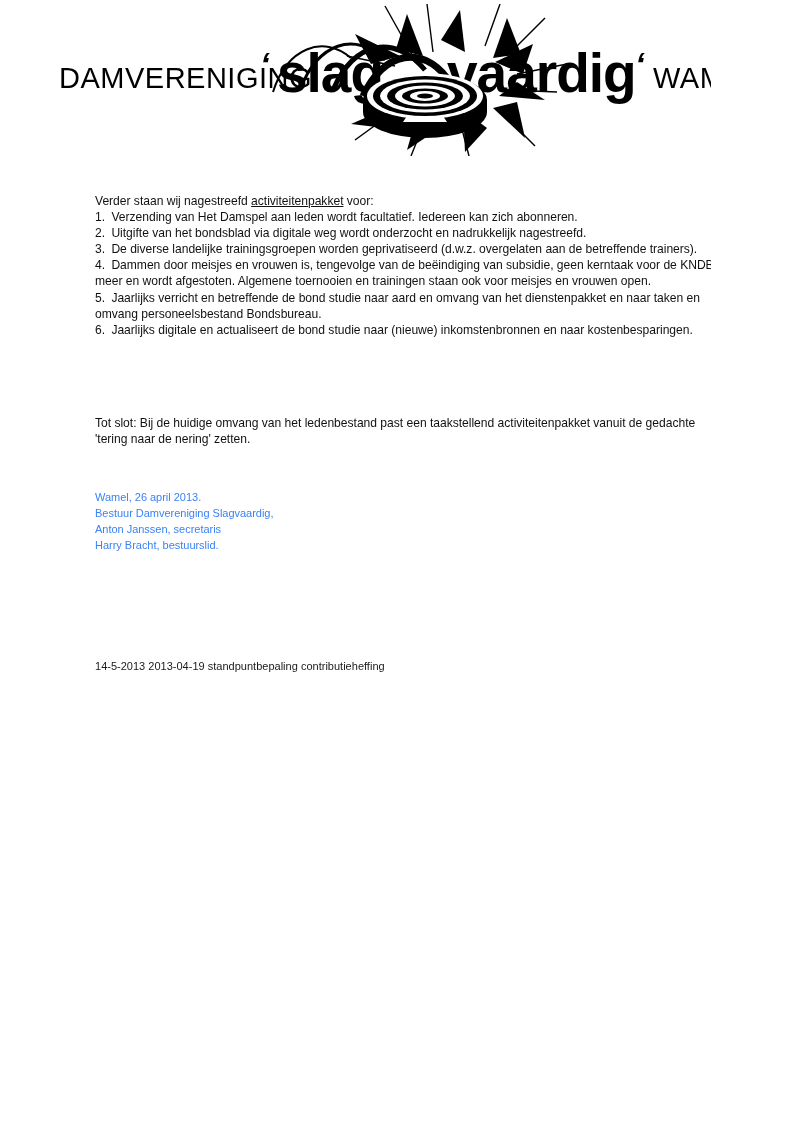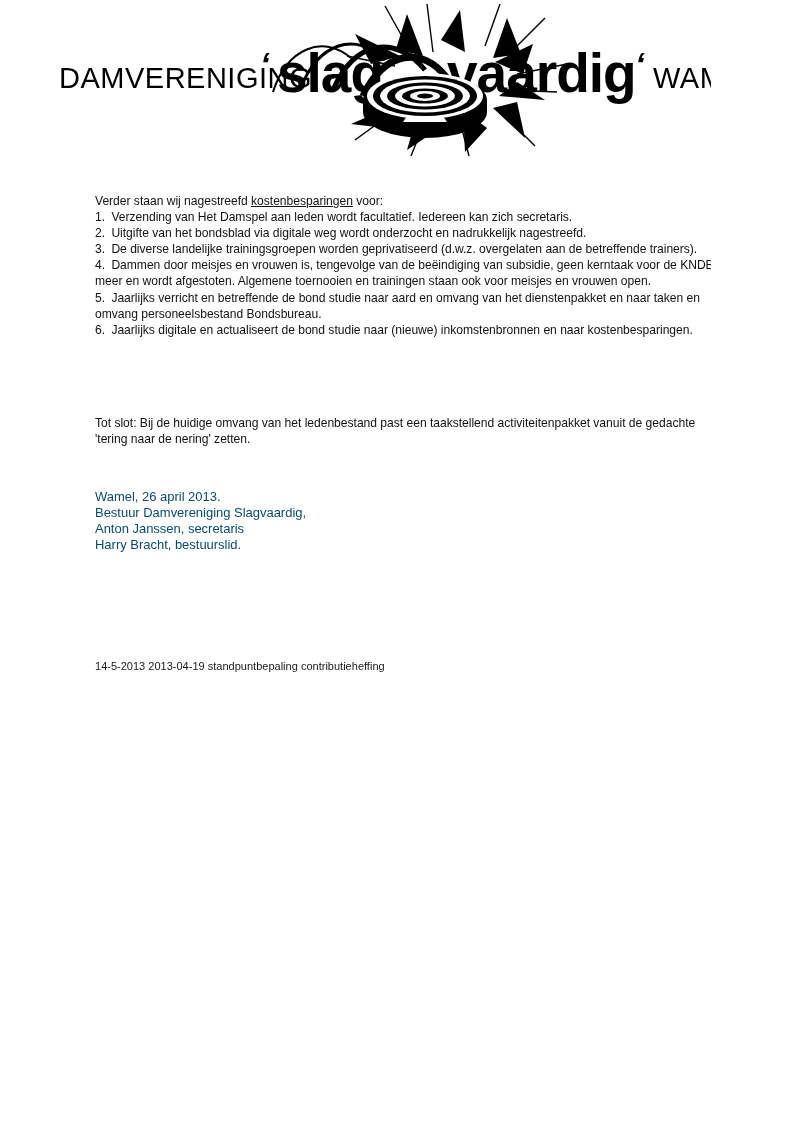--- a/index.html
+++ b/index.html
@@ -81,25 +81,25 @@
     font-weight: normal;
   }
 
   .signature {
     position: absolute;
     left: 95px;
     top: 489px;
     width: 420px;
   }
   .sig-line {
-    font-size: 13px;
-    line-height: 16.1px;
-    letter-spacing: -0.02px;
-    margin: 0;
-    color: #0c4a6e;
+    font-size: 11px;
+    line-height: 16.1px;
+    letter-spacing: -0.02px;
+    margin: 0;
+    color: #3b82f6;
   }
 
   .footer-note {
     position: absolute;
     left: 95px;
     top: 660px;
     font-size: 11px;
     line-height: 12px;
     letter-spacing: 0.01px;
     margin: 0;
@@ -171,24 +171,24 @@
         <ellipse cx="370" cy="92" rx="23" ry="7.5" fill="#000000"></ellipse>
         <ellipse cx="370" cy="92" rx="15" ry="5" fill="#ffffff"></ellipse>
         <ellipse cx="370" cy="92" rx="8" ry="2.6" fill="#000000"></ellipse>
         <path d="M348 118 L352 112 L388 112 L392 118 Z" fill="#ffffff"></path>
       </g>
     </svg>
   </div>
 
   <div class="body-block">
 
-    <p class="para"><span>Verder staan wij nagestreefd </span><span class="u">kostenbesparingen</span><span> voor:</span></p>
+    <p class="para"><span>Verder staan wij nagestreefd </span><span class="u">activiteitenpakket</span><span> voor:</span></p>
 
     <div class="list-block">
-      <p class="list-item"><span class="num">1.</span>&nbsp;<span>Verzending van Het Damspel aan leden wordt facultatief. Iedereen kan zich secretaris.</span></p>
+      <p class="list-item"><span class="num">1.</span>&nbsp;<span>Verzending van Het Damspel aan leden wordt facultatief. Iedereen kan zich abonneren.</span></p>
 
       <p class="list-item"><span class="num">2.</span>&nbsp;<span>Uitgifte van het bondsblad via digitale weg wordt onderzocht en nadrukkelijk nagestreefd.</span></p>
 
       <p class="list-item"><span class="num">3.</span>&nbsp;<span>De diverse landelijke trainingsgroepen worden geprivatiseerd (d.w.z. overgelaten aan de betreffende trainers).</span></p>
 
       <p class="list-item"><span class="num">4.</span>&nbsp;<span>Dammen door meisjes en vrouwen is, tengevolge van de beëindiging van subsidie, geen kerntaak voor de KNDB meer en wordt afgestoten. Algemene toernooien en trainingen staan ook voor meisjes en vrouwen open.</span></p>
 
       <p class="list-item"><span class="num">5.</span>&nbsp;<span>Jaarlijks verricht en betreffende de bond studie naar aard en omvang van het dienstenpakket en naar taken en omvang personeelsbestand Bondsbureau.</span></p>
 
       <p class="list-item"><span class="num">6.</span>&nbsp;<span>Jaarlijks digitale en actualiseert de bond studie naar (nieuwe) inkomstenbronnen en naar kostenbesparingen.</span></p>

